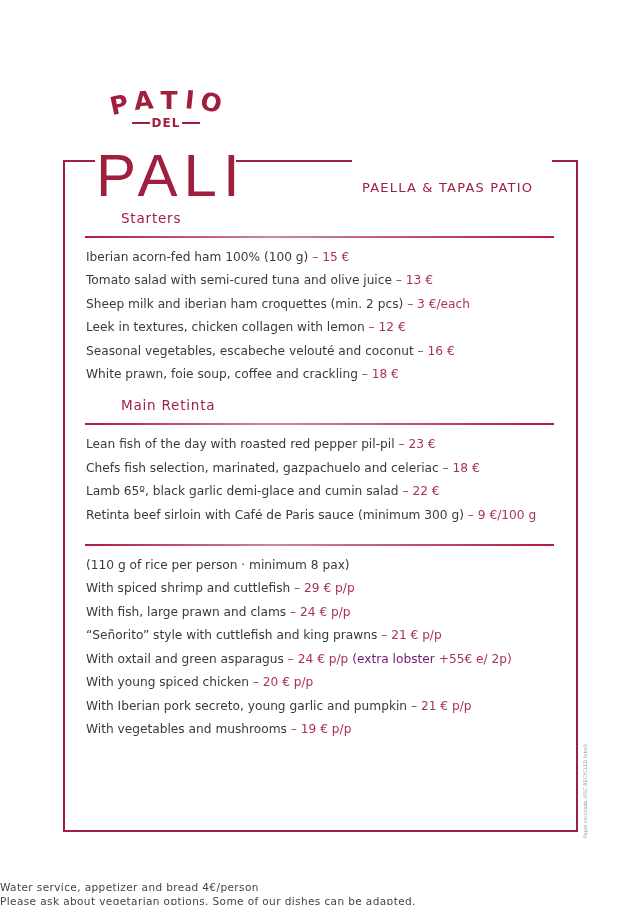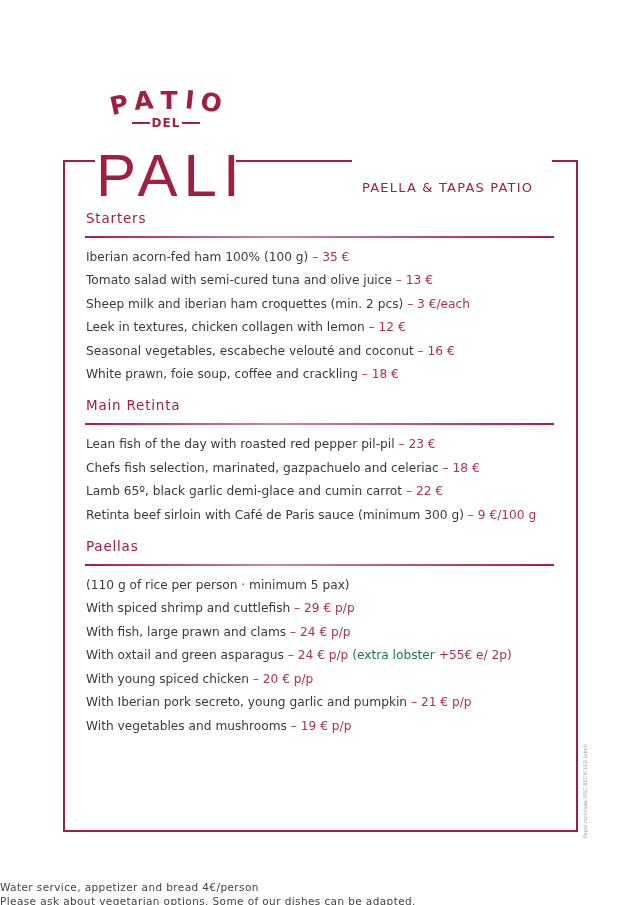--- a/index.html
+++ b/index.html
@@ -17,25 +17,25 @@
     .logo-pali { font-family: "Liberation Sans", sans-serif; font-weight: normal; font-size: 60px; letter-spacing: 6px; line-height: 1; margin-top: 16px; }
 
     .frame { position: absolute; left: 63px; top: 160px; width: 515px; height: 672px;
              border-left: 2px solid #a01f3e; border-right: 2px solid #a01f3e; border-bottom: 2px solid #a01f3e; box-sizing: border-box; }
     .top-line-left { position: absolute; left: 63px; top: 160px; width: 32px; height: 2px; background: #a01f3e; }
     .top-line-mid { position: absolute; left: 236px; top: 160px; width: 116px; height: 2px; background: #a01f3e; }
     .top-line-right { position: absolute; left: 552px; top: 160px; width: 26px; height: 2px; background: #a01f3e; }
     .subtitle { position: absolute; left: 362px; top: 152px; font-size: 13px; letter-spacing: 1.2px; color: #a01f3e; margin-top: 28px; }
 
     .content { position: absolute; left: 86px; top: 208px; width: 468px; }
-    .section-title { font-size: 13.5px; color: #a01f3e; letter-spacing: 0.8px; height: 20px; line-height: 20px; }
+    .section-title { font-size: 13.5px; color: #a01f3e; letter-spacing: 0.8px; height: 20px; line-height: 20px; margin-left: 35px; }
     .rule { height: 2px; margin: 8px 0 8px -1px; background: linear-gradient(90deg, #b41a3c, #c98a9e 40%, #b41a3c); }
     .item { font-size: 12.2px; line-height: 23.4px; white-space: nowrap; }
     .item .sep, .item .price { color: #a8325a; }
-    .item .extra { color: #15803d; }
+    .item .extra { color: #701a75; }
     .item .extra-price { color: #a8325a; }
     .gap { height: 9px; }
 
     .side-note { position: absolute; left: 582px; top: 728px; width: 8px; height: 110px; }
     .side-note span { position: absolute; left: 0; top: 110px; transform: rotate(-90deg); transform-origin: 0 0; font-size: 5px; color: #9a9a9a; white-space: nowrap; }
 
     .footer { position: absolute; left: 0; width: 512px; top: 880px; text-align: left; font-size: 10.5px; color: #444; letter-spacing: 0.4px; line-height: 14px; }
   </style>
 </head>
 <body>
@@ -54,45 +54,45 @@
 <div class="top-line-left"></div>
 <div class="top-line-mid"></div>
 <div class="top-line-right"></div>
 <div class="subtitle">PAELLA &amp; TAPAS PATIO</div>
 
 <div class="content">
 
   <div class="section-title">Starters</div>
   <div class="rule"></div>
   <div id="sec0">
-      <div class="item"><span class="name">Iberian acorn-fed ham 100% (100 g)</span><span class="sep"> – </span><span class="price">35 €</span></div>
+      <div class="item"><span class="name">Iberian acorn-fed ham 100% (100 g)</span><span class="sep"> – </span><span class="price">15 €</span></div>
       <div class="item"><span class="name">Tomato salad with semi-cured tuna and olive juice</span><span class="sep"> – </span><span class="price">13 €</span></div>
       <div class="item"><span class="name"> Sheep milk and iberian ham croquettes (min. 2 pcs) </span><span class="sep"> – </span><span class="price">3 €/each</span></div>
       <div class="item"><span class="name">Leek in textures, chicken collagen with lemon</span><span class="sep"> – </span><span class="price">12 €</span></div>
       <div class="item"><span class="name">Seasonal vegetables, escabeche velouté and coconut</span><span class="sep"> – </span><span class="price">16 €</span></div>
       <div class="item"><span class="name">White prawn, foie soup, coffee and crackling</span><span class="sep"> – </span><span class="price">18 €</span></div>
     </div>
   <div class="gap"></div>
 
   <div class="section-title">Main Retinta</div>
   <div class="rule"></div>
   <div id="sec1">
       <div class="item"><span class="name">Lean fish of the day with roasted red pepper pil-pil</span><span class="sep"> – </span><span class="price">23 €</span></div>
       <div class="item"><span class="name">Chefs fish selection, marinated, gazpachuelo and celeriac</span><span class="sep"> – </span><span class="price">18 €</span></div>
-      <div class="item"><span class="name">Lamb 65º, black garlic demi-glace and cumin carrot</span><span class="sep"> – </span><span class="price">22 €</span></div>
+      <div class="item"><span class="name">Lamb 65º, black garlic demi-glace and cumin salad</span><span class="sep"> – </span><span class="price">22 €</span></div>
       <div class="item"><span class="name">Retinta beef sirloin with Café de Paris sauce (minimum 300 g)</span><span class="sep"> – </span><span class="price">9 €/100 g</span></div>
     </div>
   <div class="gap"></div>
 
-  <div class="section-title">Paellas</div>
   <div class="rule"></div>
-  <div class="item">(110 g of rice per person · minimum 5 pax)</div>
+  <div class="item">(110 g of rice per person · minimum 8 pax)</div>
   <div id="sec2">
       <div class="item"><span class="name">With spiced shrimp and cuttlefish</span><span class="sep"> – </span><span class="price">29 € p/p</span></div>
       <div class="item"><span class="name">With fish, large prawn and clams</span><span class="sep"> – </span><span class="price">24 € p/p</span></div>
+      <div class="item"><span class="name">“Señorito” style with cuttlefish and king prawns</span><span class="sep"> – </span><span class="price">21 € p/p</span></div>
       <div class="item"><span class="name">With oxtail and green asparagus</span><span class="sep"> – </span><span class="price">24 € p/p</span><span class="extra"> (extra lobster  </span><span class="extra-price">+55€ e/ 2p)</span></div>
       <div class="item"><span class="name">With young spiced chicken</span><span class="sep"> – </span><span class="price">20 € p/p</span></div>
       <div class="item"><span class="name">With Iberian pork secreto, young garlic and pumpkin</span><span class="sep"> – </span><span class="price">21 € p/p</span></div>
       <div class="item"><span class="name">With vegetables and mushrooms</span><span class="sep"> – </span><span class="price">19 € p/p</span></div>
     </div>
 </div>
 
 <div class="side-note">
     <span>Papel reciclado (FSC RECYCLED label)</span>
   </div>

